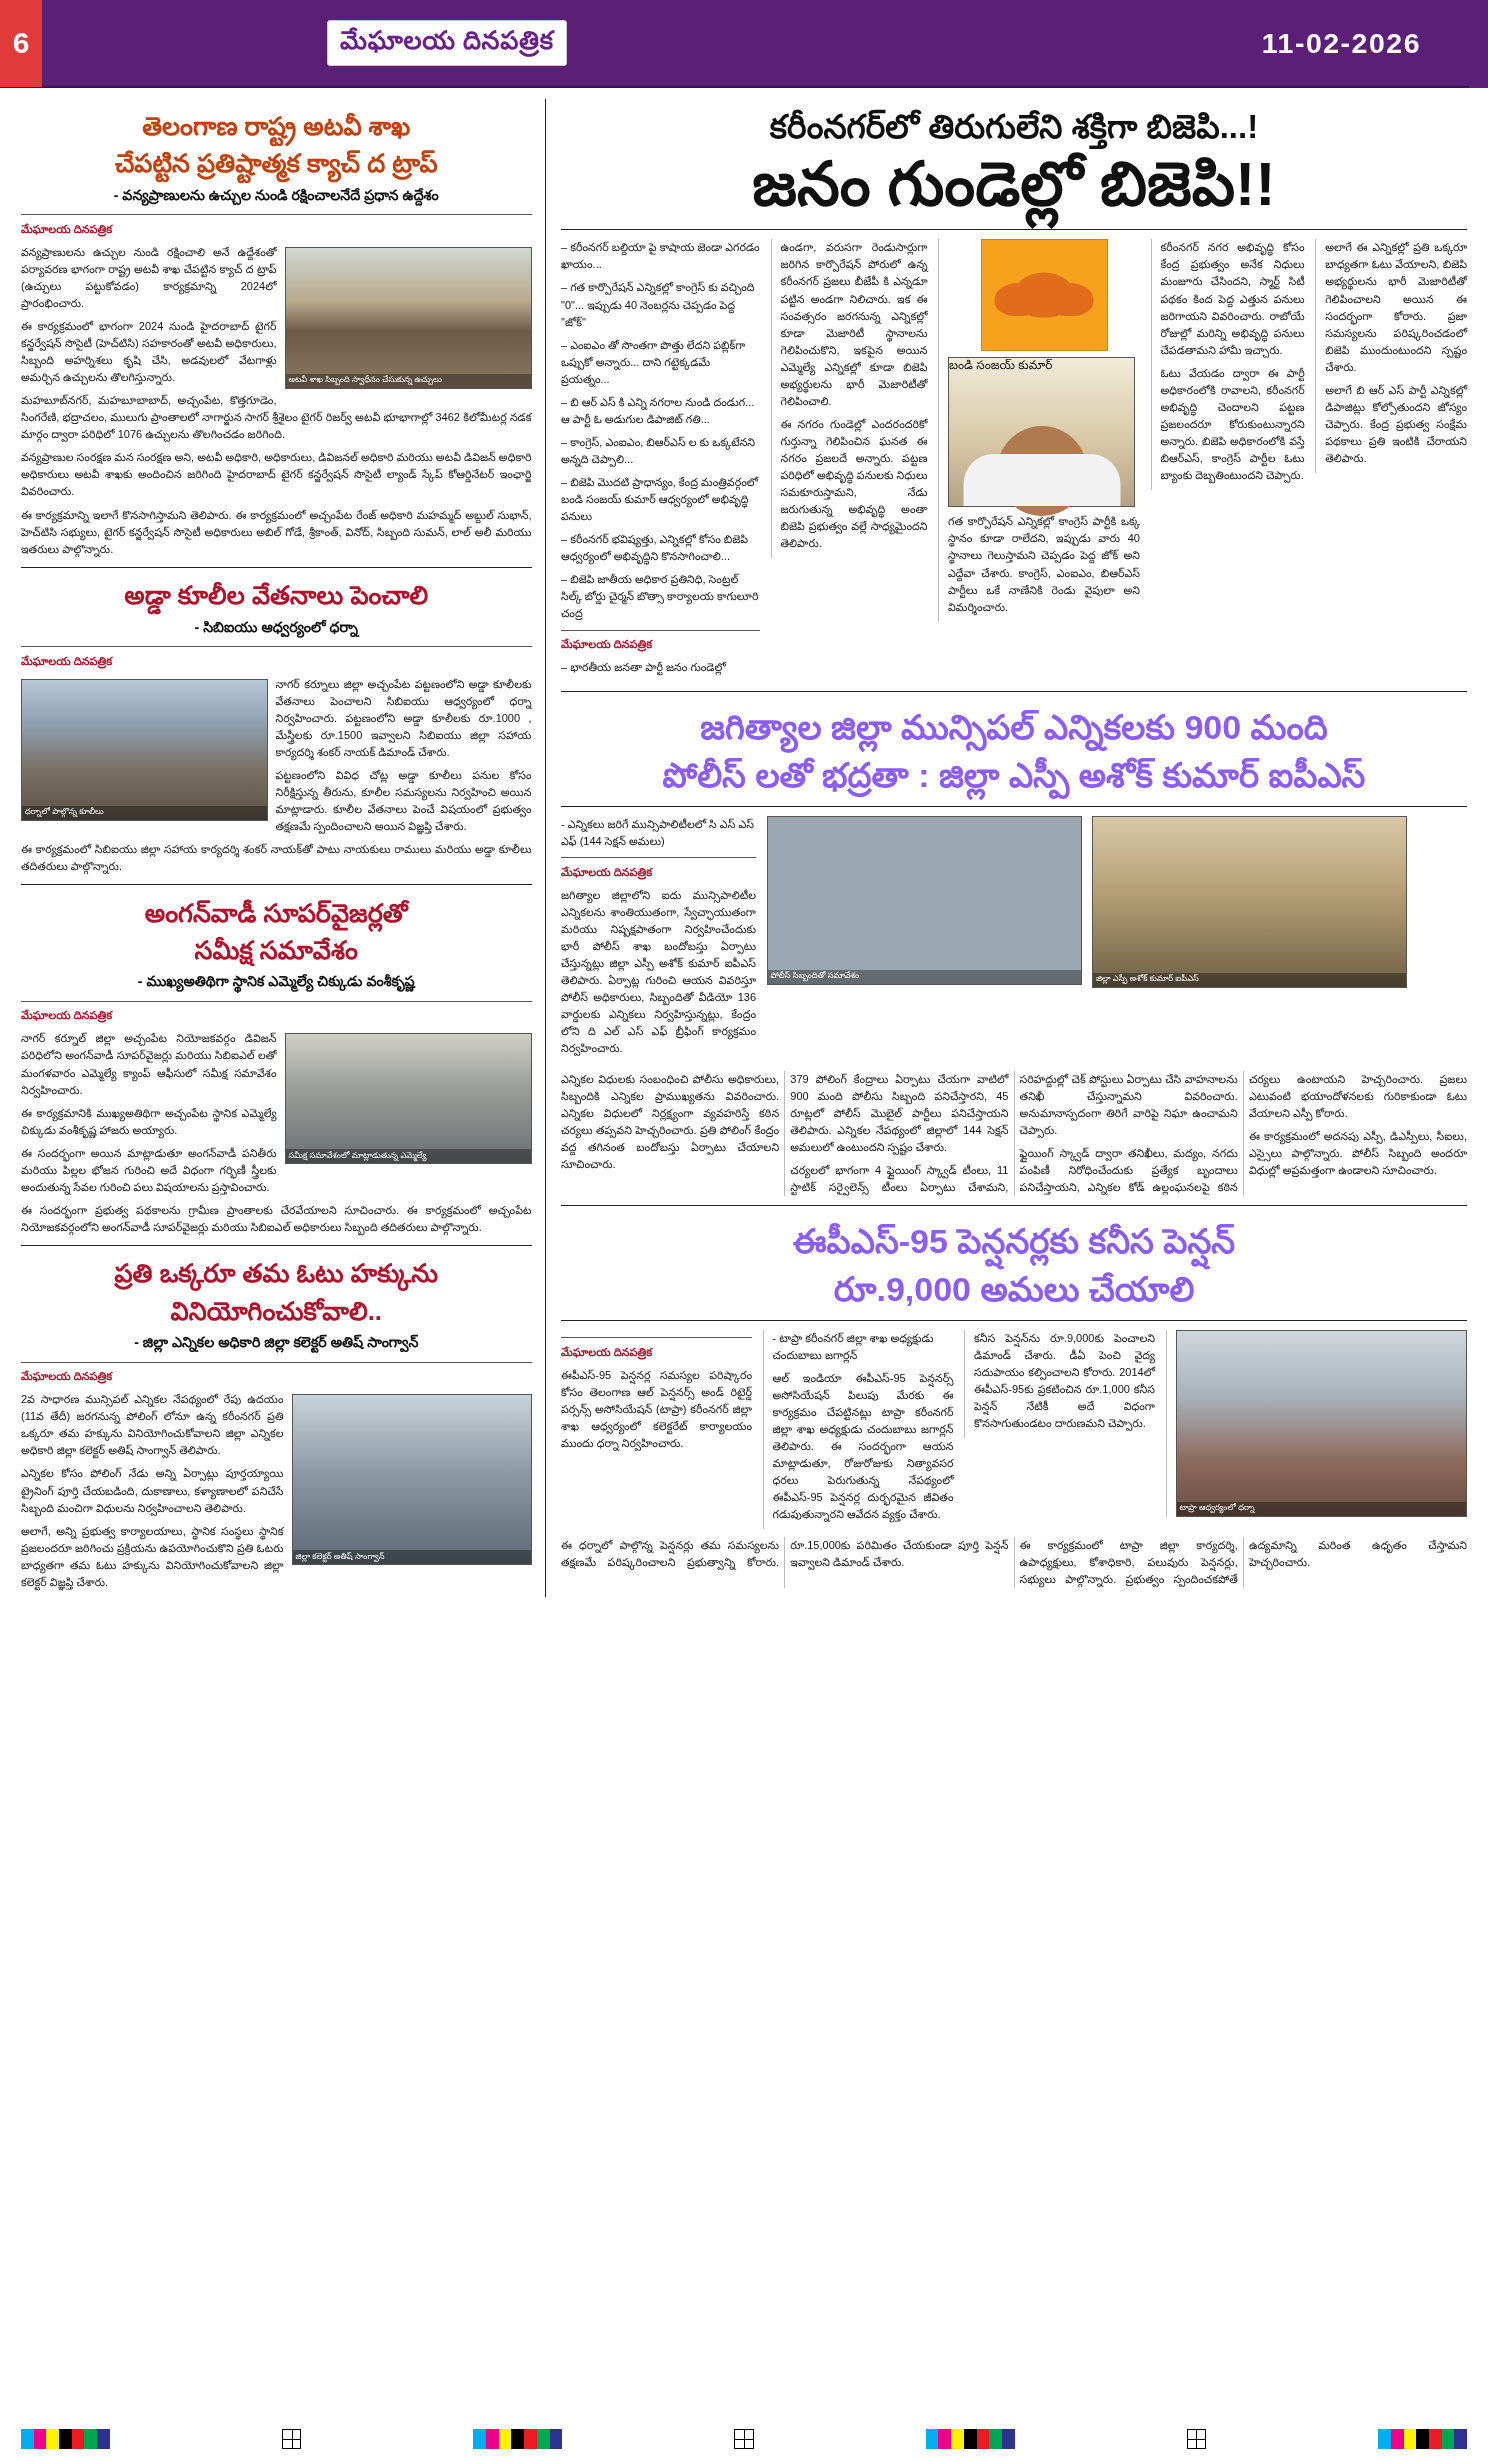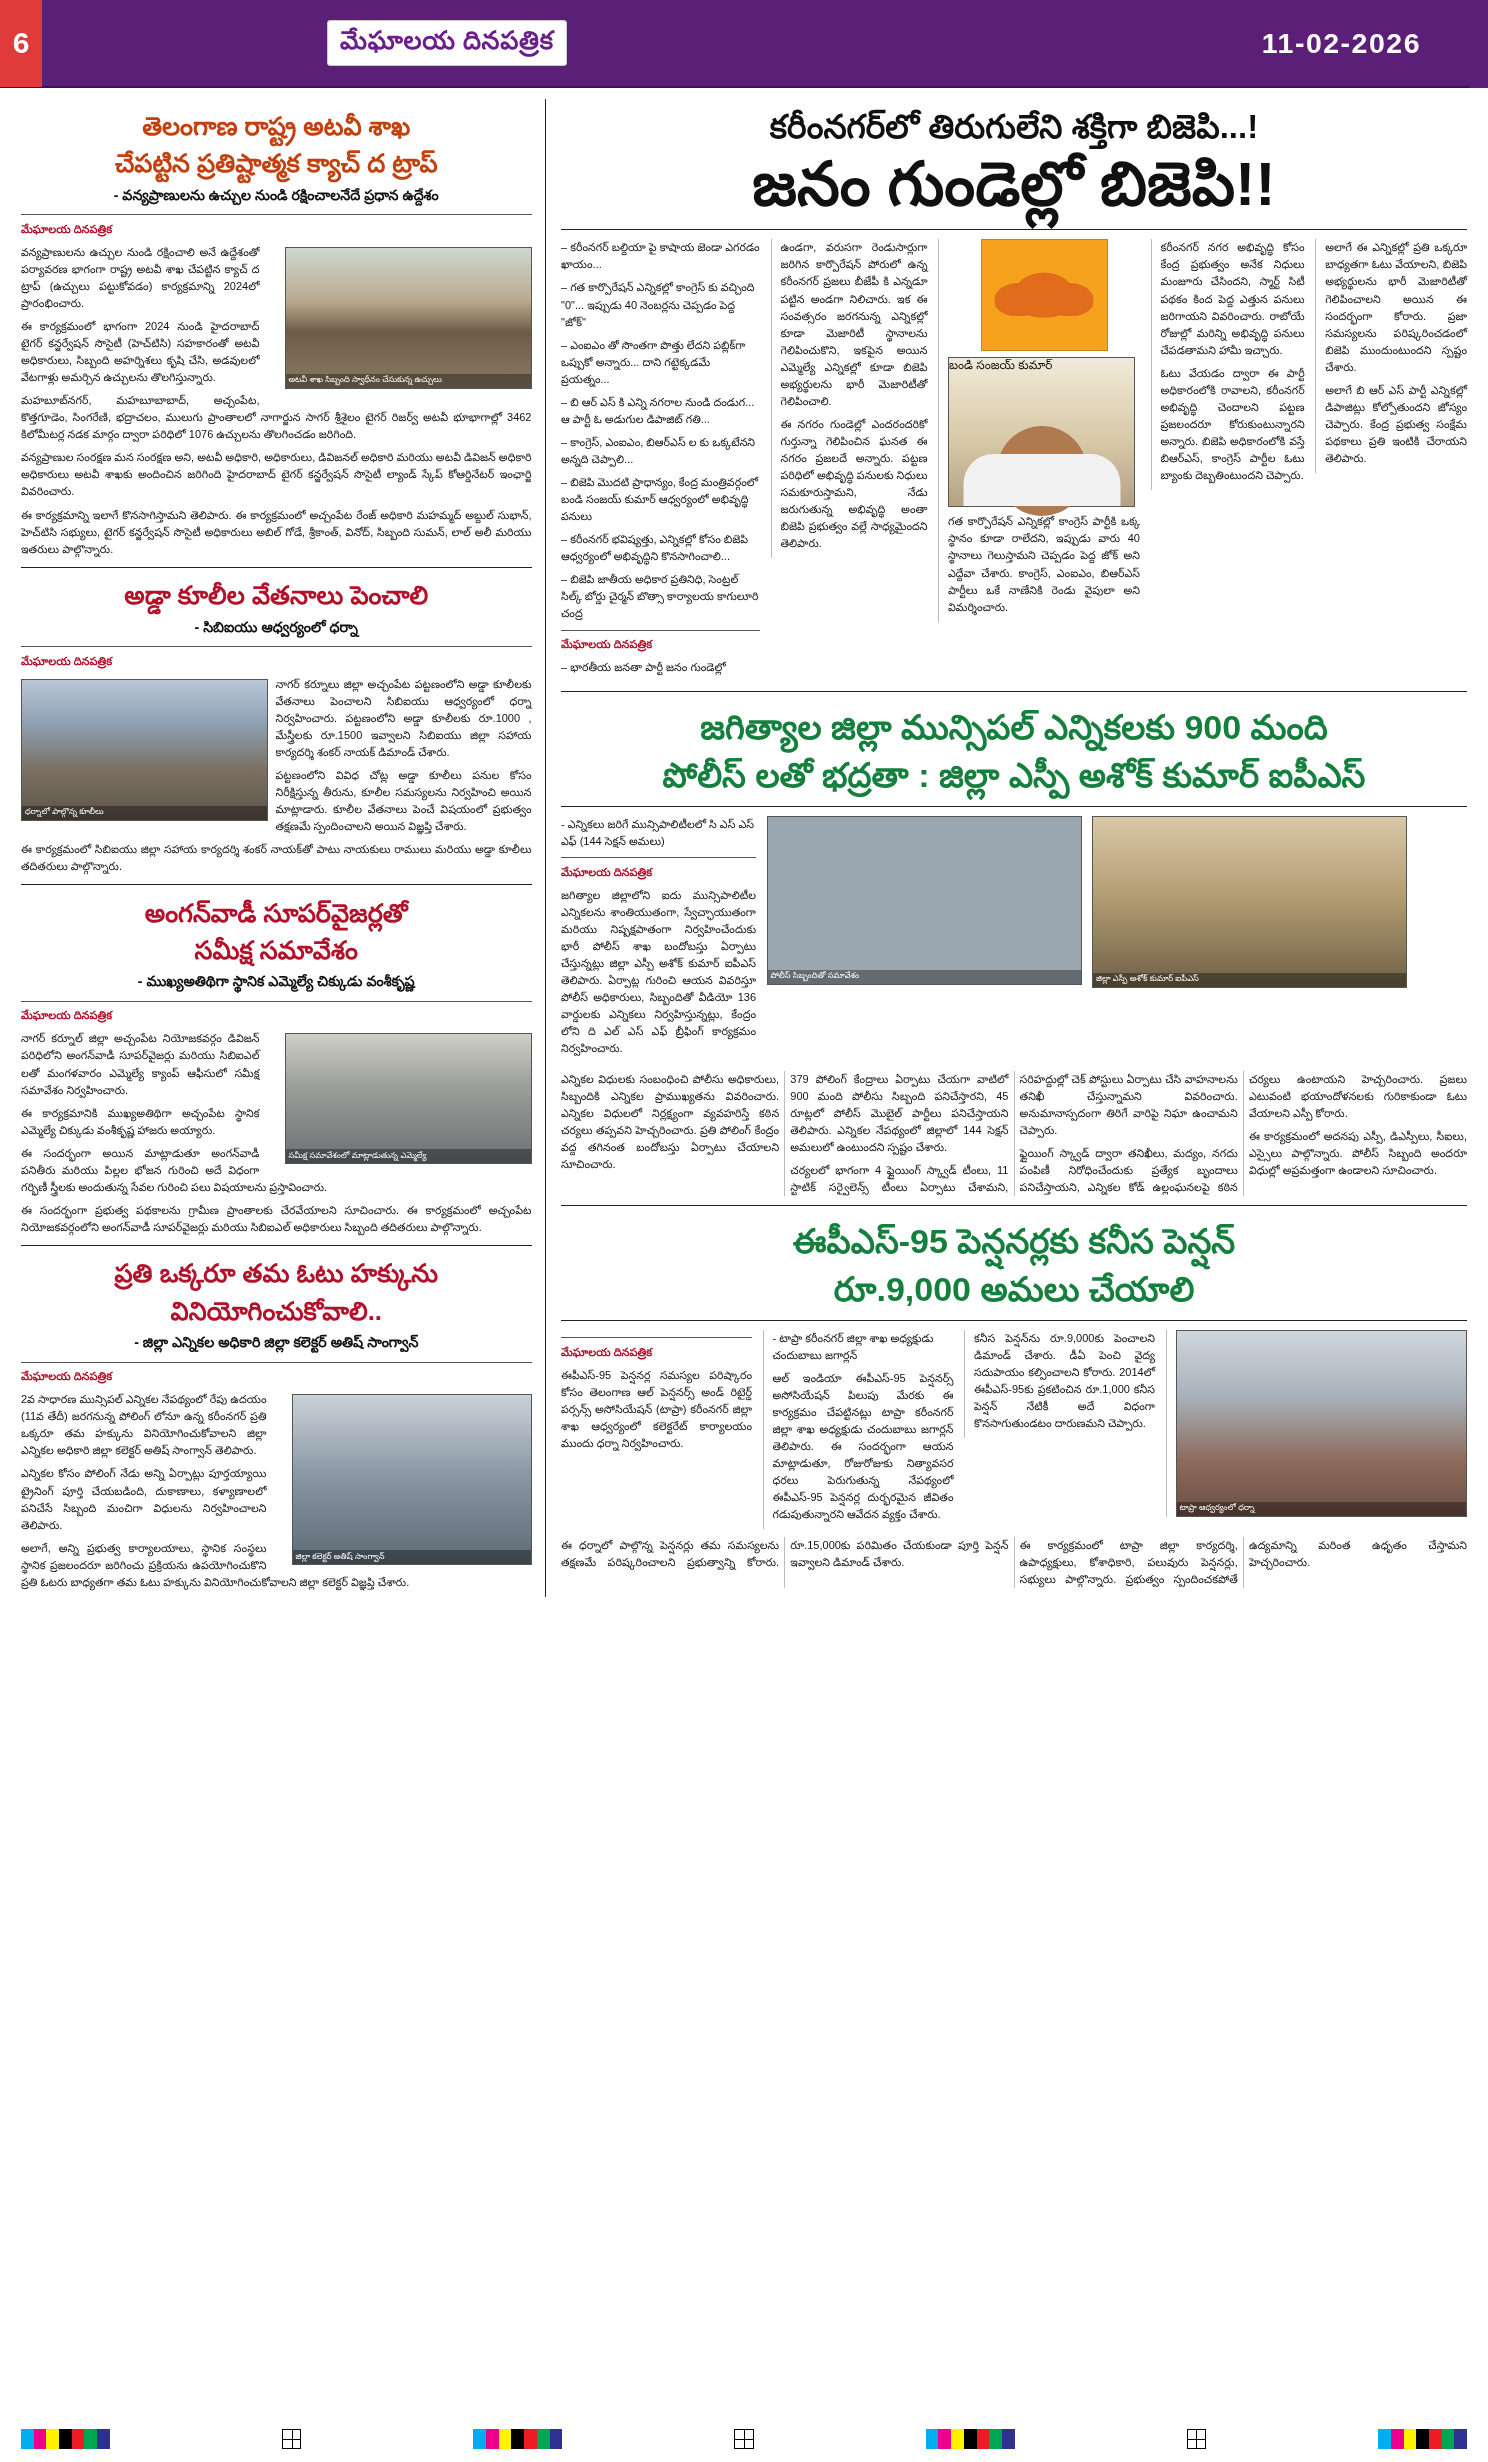--- a/index.html
+++ b/index.html
@@ -66,21 +66,21 @@
   h1.lead-kicker {
     font-size:33px; color:#111; text-align:center; margin:7.5px 0 1.5px 0; font-weight:bold; line-height:1.25;
   }
   h1.lead-main {
     font-size:61px; color:#111; text-align:center; margin:1.5px 0 10.5px 0; font-weight:bold; line-height:1.15;
   }
   h2.left-head {
     font-size:25.5px; color:#c2410c; text-align:center; font-weight:bold; margin:10.5px 0 3px 0; line-height:1.35;
   }
   h2.mid-head {
-    font-size:34px; color:#15803d; text-align:center; font-weight:bold; margin:13.5px 0 6px 0; line-height:1.25;
+    font-size:34px; color:#8b5cf6; text-align:center; font-weight:bold; margin:13.5px 0 6px 0; line-height:1.25;
   }
 
   .sep { border:0; border-top:1.5px solid #222; margin:9px 0; }
   .sep-thin { border:0; border-top:0.7px solid #555; margin:7.5px 0; }
   .cols4 { column-count:4; column-gap:11.2px; column-rule:0.7px solid #bbb; }
   p.body {
     font-size:11px; line-height:1.55; text-align:justify; margin:0 0 6px 0; color:#111;
   }
   .bullets p.body { text-align:left; }
   .bullets p.body::before { content:"– "; }
@@ -103,21 +103,21 @@
 
   .lotus {
     width:127px; height:112px; background:#f6a21d; border:0.7px solid #c8851a; position:relative; margin:0 auto;
   }
   .lotus:after{
     content:""; position:absolute; left:50%; top:50%; transform:translate(-50%,-50%);
     width:60px;height:45px; background:#e06c1c; border-radius:50% 50% 45% 45%;
     box-shadow:-25.5px 4.5px 0 -6px #e06c1c, 25.5px 4.5px 0 -6px #e06c1c;
   }
 
-  .img-wrap-inline { float:right; margin:3px 0 6px 25px; }
+  .img-wrap-inline { float:right; margin:3px 0 6px 8px; }
   .img-wrap-inline-l { float:left; margin:3px 7.5px 6px 0; }
 
   .flexrow { display:flex; gap:10.5px; align-items:flex-start; }
 
   .bjp-photo { width:187px; height:150px; border:0.7px solid #555; background:linear-gradient(180deg,#f0ead8 0%,#d8c9a8 55%,#b3a184 100%); position:relative; }
   .bjp-photo .face { position:absolute; left:50%; top:46%; transform:translateX(-50%); width:90px;height:90px;border-radius:50%; background:#b07a50; }
   .bjp-photo .shirt { position:absolute; bottom:0; left:50%; transform:translateX(-50%); width:157px;height:52px;background:#f2f2f2;border-radius:30px 30px 0 0;}
 
   
   .colorbars {

